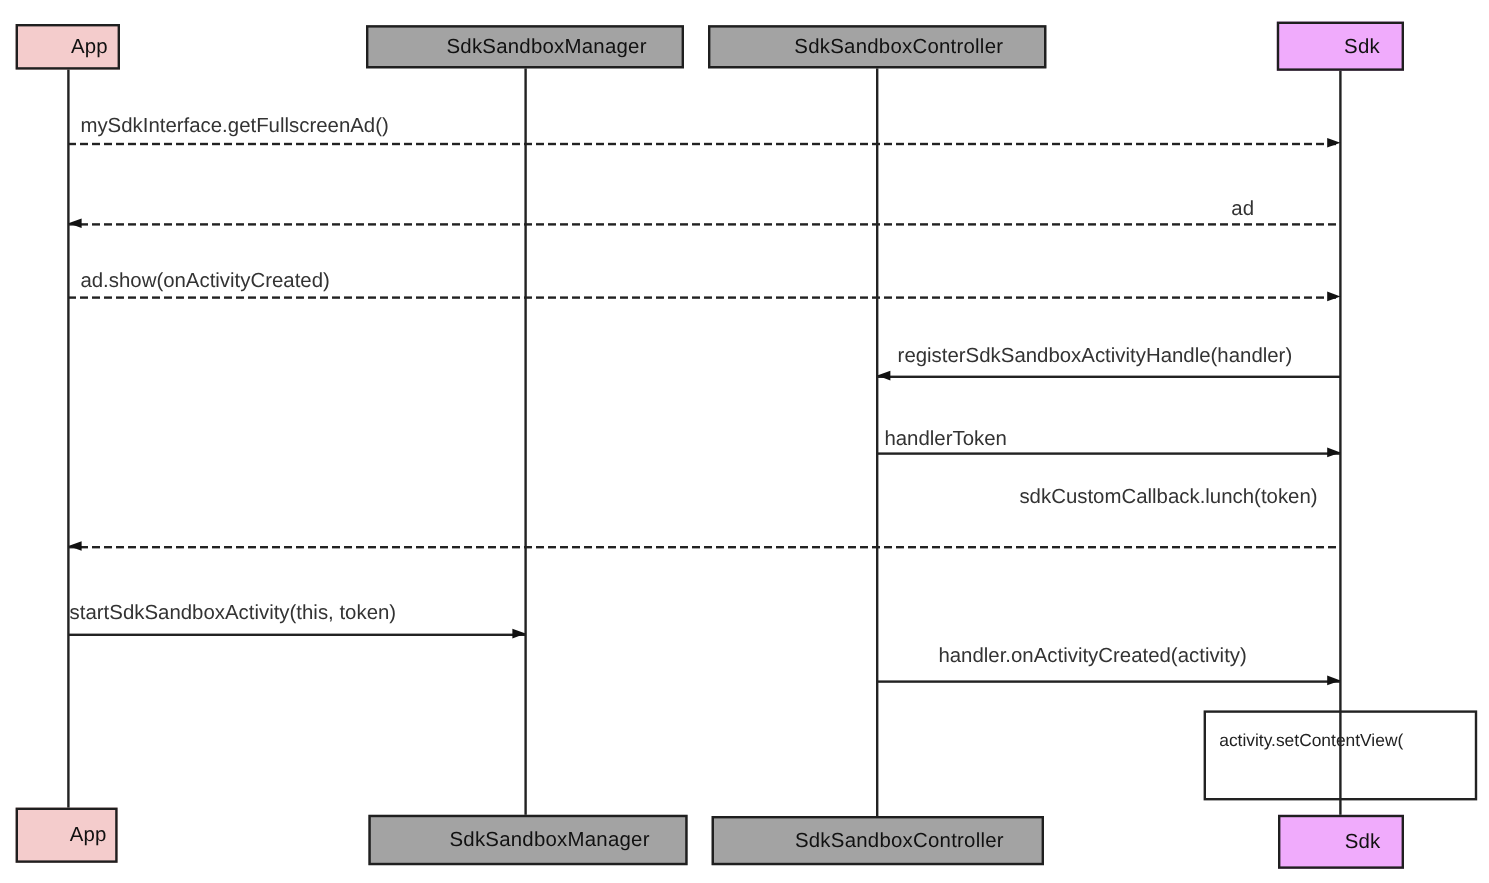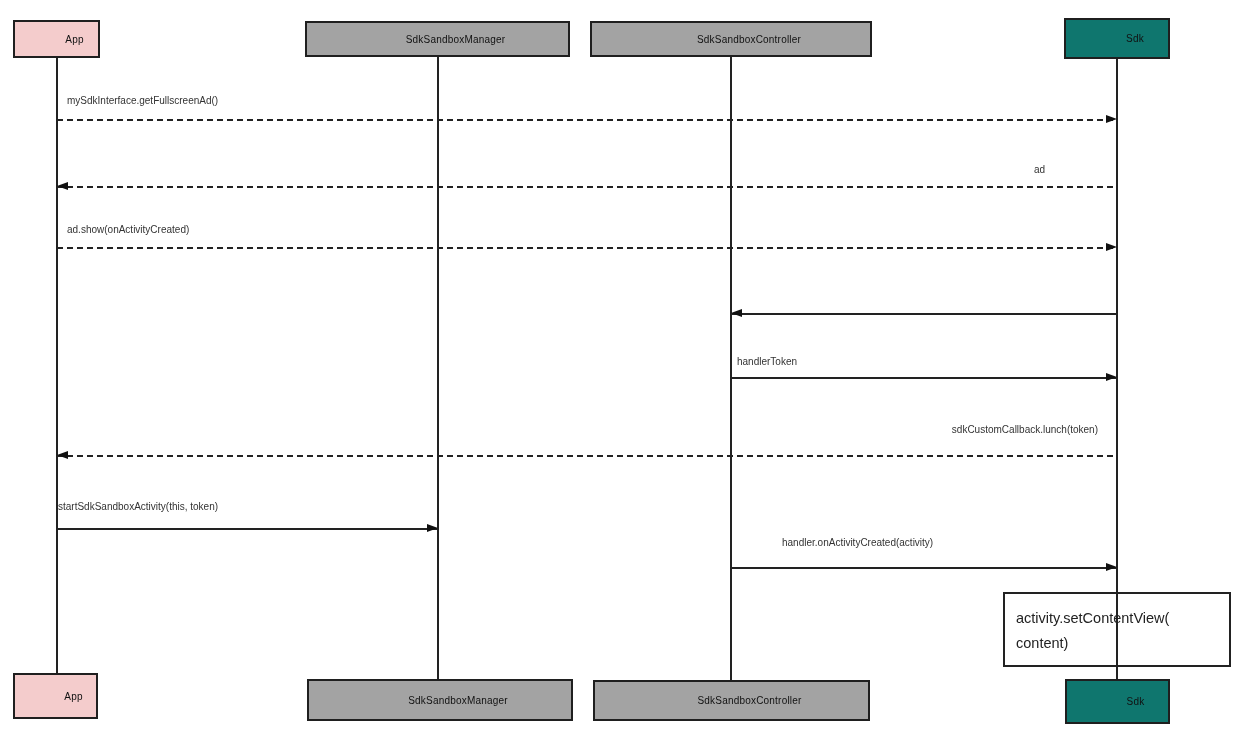--- a/index.html
+++ b/index.html
@@ -3,28 +3,28 @@
 <meta charset="utf-8">
 <style>
   html,body{margin:0;padding:0;background:#ffffff;}
   #canvas{
     position:relative;width:1241px;height:736px;background:#ffffff;overflow:hidden;
     font-family:"Liberation Sans", sans-serif;
   }
   .pbox{
     position:absolute;box-sizing:border-box;border:2px solid #1f1f1f;
     display:flex;align-items:center;justify-content:center;
-    font-size:10px;color:#111;letter-spacing:0.2px;padding-left:36px;
+    font-size:17px;color:#111;letter-spacing:0.2px;padding-left:36px;
   }
   .fill-pink{background:#f4cccc;}
   .fill-yellow{background:#a3a3a3;}
-  .fill-green{background:#0f766e;}
+  .fill-green{background:#f0abfc;}
   .lifeline{position:absolute;width:1.5px;background:#222;z-index:3;}
   .msg-label{
-    position:absolute;font-size:10px;color:#333;white-space:nowrap;z-index:4;
+    position:absolute;font-size:17px;color:#333;white-space:nowrap;z-index:4;
   }
   .line-solid{position:absolute;height:1.6px;background:#222;z-index:2;}
   .line-dashed{
     position:absolute;height:1.8px;z-index:2;
     background:repeating-linear-gradient(to right,#222 0,#222 6px,transparent 6px,transparent 10px);
   }
   .arr{position:absolute;width:0;height:0;z-index:4;}
   .arr-right{border-top:4.5px solid transparent;border-bottom:4.5px solid transparent;border-left:11px solid #111;}
   .arr-left{border-top:4.5px solid transparent;border-bottom:4.5px solid transparent;border-right:11px solid #111;}
   .note{
@@ -73,37 +73,37 @@
   <div class="arr arr-right" style="left:1106px;top:115px;"></div>
 
   <div class="msg-label" style="right:196px;top:164px;">ad</div>
   <div class="line-dashed" style="left:57px;top:186px;width:1060px;"></div>
   <div class="arr arr-left" style="left:57px;top:182px;"></div>
 
   <div class="msg-label" style="left:67px;top:224px;">ad.show(onActivityCreated)</div>
   <div class="line-dashed" style="left:57px;top:247px;width:1060px;"></div>
   <div class="arr arr-right" style="left:1106px;top:243px;"></div>
 
+  <div class="msg-label" style="left:748px;top:287px;">registerSdkSandboxActivityHandle(handler)</div>
   <div class="line-solid" style="left:731px;top:313px;width:386px;"></div>
   <div class="arr arr-left" style="left:731px;top:309px;"></div>
 
   <div class="msg-label" style="left:737px;top:356px;">handlerToken</div>
   <div class="line-solid" style="left:731px;top:377px;width:386px;"></div>
   <div class="arr arr-right" style="left:1106px;top:373px;"></div>
 
-  <div class="msg-label" style="right:143px;top:424px;margin-left:28px;">sdkCustomCallback.lunch(token)</div>
+  <div class="msg-label" style="right:143px;top:404px;margin-left:28px;">sdkCustomCallback.lunch(token)</div>
   <div class="line-dashed" style="left:57px;top:455px;width:1060px;"></div>
   <div class="arr arr-left" style="left:57px;top:451px;"></div>
 
   <div class="msg-label" style="left:58px;top:501px;">startSdkSandboxActivity(this, token)</div>
   <div class="line-solid" style="left:57px;top:528px;width:381px;"></div>
   <div class="arr arr-right" style="left:427px;top:524px;"></div>
 
   <div class="msg-label" style="left:748px;top:537px;padding-left:34px;">handler.onActivityCreated(activity)</div>
   <div class="line-solid" style="left:731px;top:567px;width:386px;"></div>
   <div class="arr arr-right" style="left:1106px;top:563px;"></div>
 
   <div class="note" style="left:1003px;top:592px;width:228px;height:75px;">
     <div>activity.setContentView(</div>
-    <div>content)</div>
   </div>
 
 </div>
 
 </body></html>

